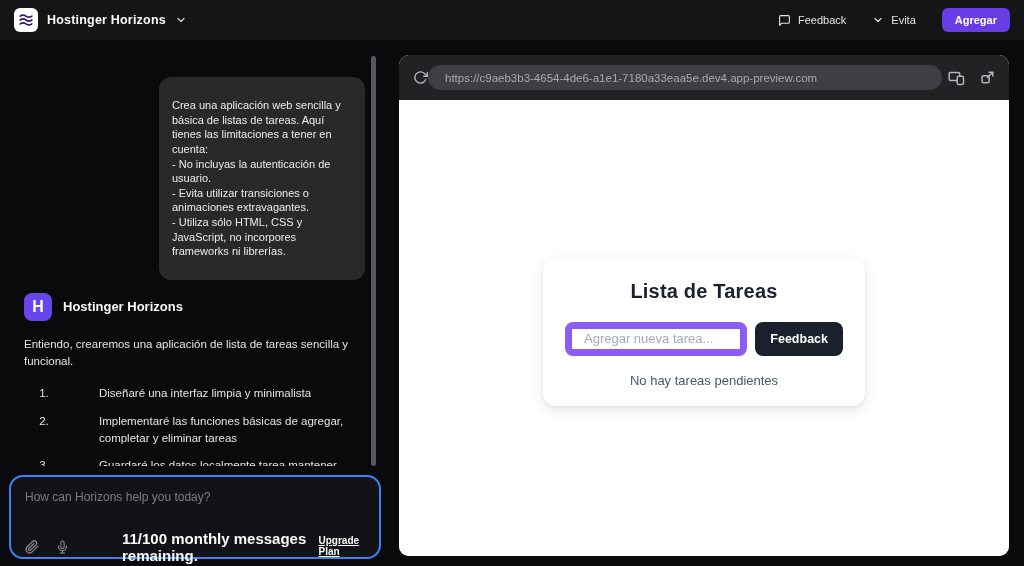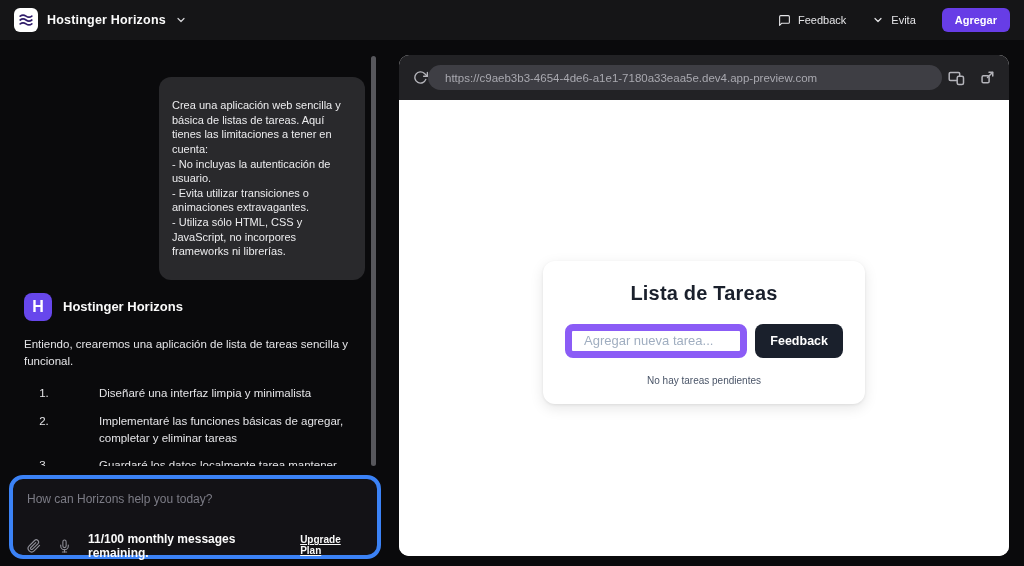--- a/index.html
+++ b/index.html
@@ -55,32 +55,32 @@
   .msg-steps li { font-size: 11.5px; line-height: 1.45; color: #e4e4e7; margin-bottom: 11px; padding-left: 47px; }
 
   .chat-scrollbar {
     position: absolute; top: 16px; right: 12px; width: 5px; height: 410px;
     background: #57575c; border-radius: 3px;
   }
 
   
   .composer {
     position: absolute; left: 9px; right: 7px; bottom: 7px; height: 84px;
-    background: #131216; border: 4px solid #3b82f6; border-radius: 14px;
+    background: #131216; border: 2px solid #3b82f6; border-radius: 14px;
     padding: 13px 14px 10px;
   }
   .composer-input {
     width: 100%; height: 34px; background: transparent; border: none; outline: none;
     resize: none; font-family: inherit; font-size: 12px; color: #e4e4e7;
   }
   .composer-input::placeholder { color: #7c7c86; }
   .composer-bottom { display: flex; align-items: center; gap: 17px; margin-top: 2px; }
   .composer-icon { color: #8e8e97; cursor: pointer; }
   .quota-area { margin-left: auto; display: flex; align-items: baseline; gap: 6px; }
-  .quota-text { font-size: 12px; font-weight: bold; color: #fafafa; }
+  .quota-text { font-size: 15px; font-weight: bold; color: #fafafa; margin-left: 36px; }
   .upgrade-link { font-size: 10px; font-weight: bold; color: #fafafa; text-decoration: underline; cursor: pointer; }
 
   
   .preview-panel {
     flex: 1; margin: 15px 15px 10px 11px;
     border-radius: 10px; overflow: hidden;
     display: flex; flex-direction: column; background: #fff;
   }
   .browser-chrome {
     height: 45px; background: #222225; flex-shrink: 0;
@@ -113,21 +113,21 @@
   .todo-input {
     flex: 1; min-width: 0; height: 34px; border: 7px solid #8b5cf6; border-radius: 8px;
     padding: 0 12px; font-family: inherit; font-size: 13px; color: #1a202c; outline: none;
   }
   .todo-input::placeholder { color: #a0aec0; }
   .todo-add-btn {
     height: 34px; padding: 0 15px; border: none; border-radius: 8px;
     color: #fff; font-size: 12.5px; font-weight: bold; cursor: pointer;
     font-family: inherit;
   }
-  .todo-empty { text-align: center; margin-top: 17px; font-size: 10px; color: #4a5568; }
+  .todo-empty { text-align: center; margin-top: 17px; font-size: 13px; color: #4a5568; }
 </style>
 </head>
 <body>
 
 <div class="topbar">
   <div class="topbar-left">
     <span>
       <svg width="24" height="24" viewBox="0 0 24 24">
         <rect width="24" height="24" rx="6" fill="#ffffff"></rect>
         <path d="M6.2 8.1c1.9-1.5 3.7-1.5 5.8 0s3.9 1.5 5.8 0" fill="none" stroke="#2f1c6a" stroke-width="1.7" stroke-linecap="round"></path>

